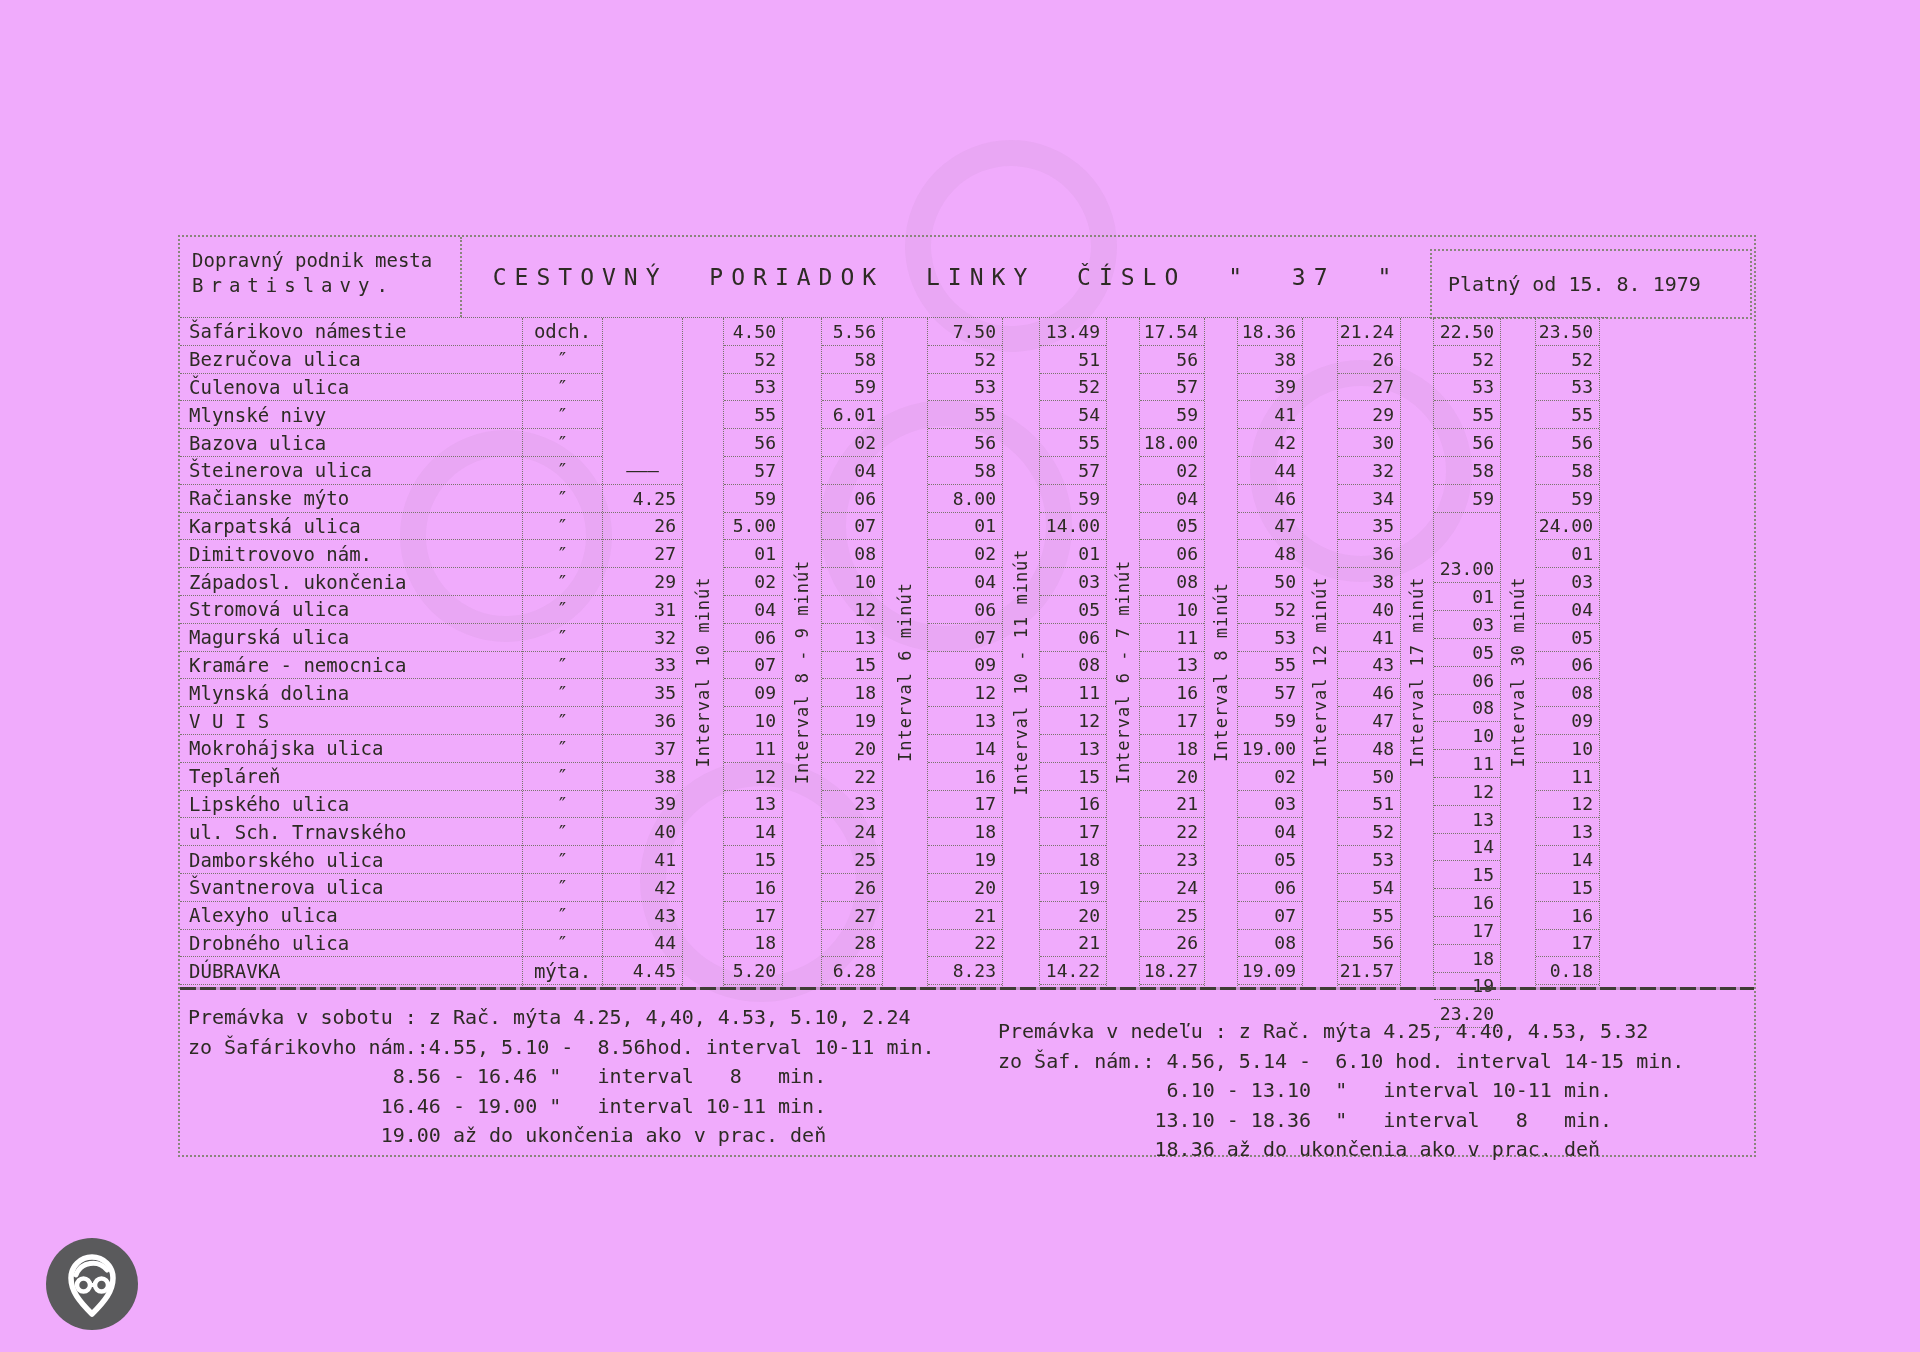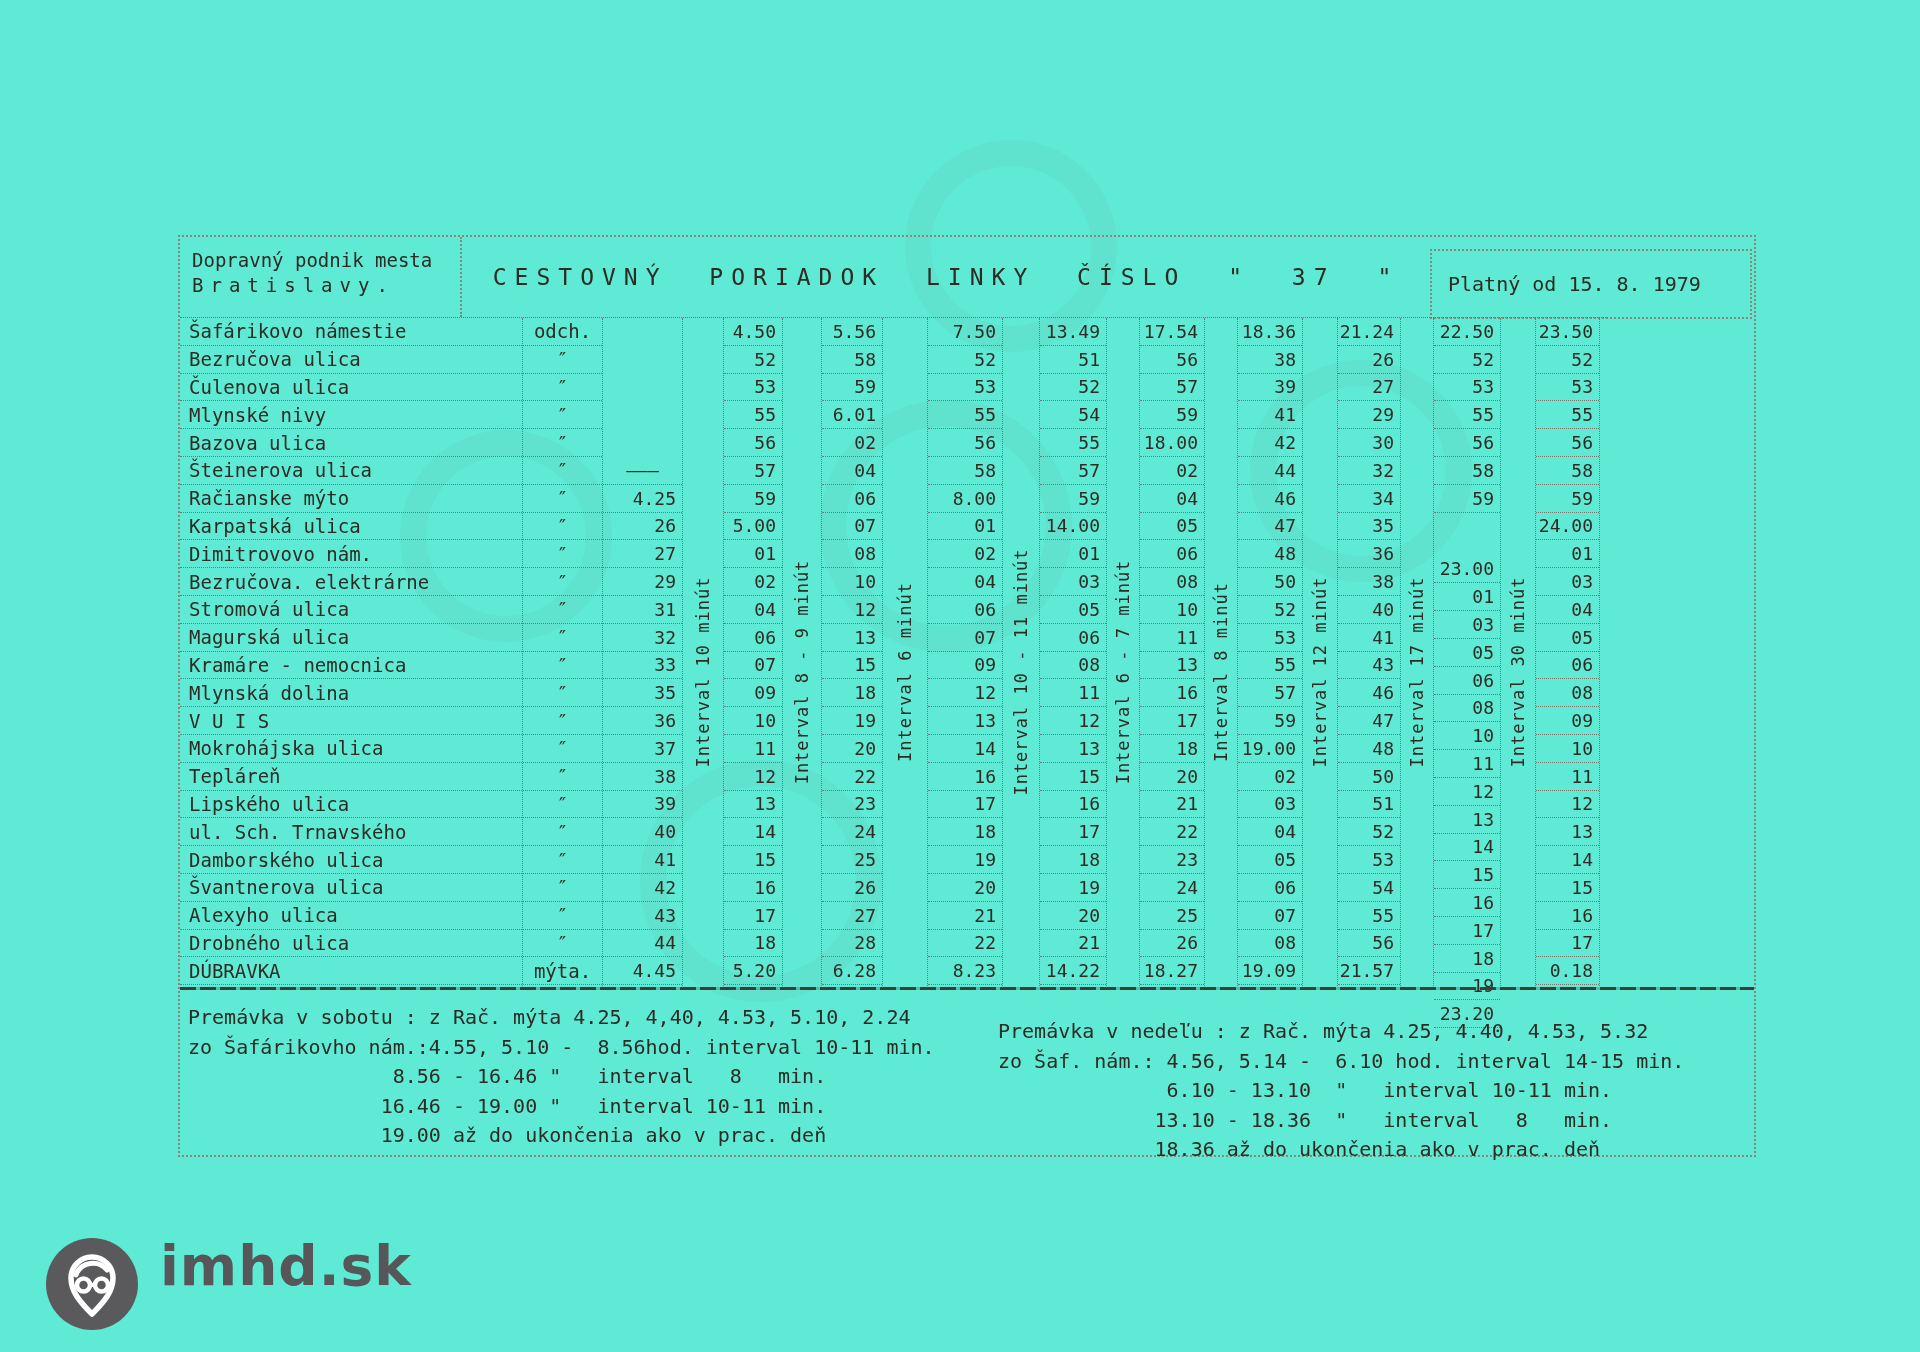--- a/index.html
+++ b/index.html
@@ -1,17 +1,17 @@
 <!DOCTYPE html>
 <html><head>
 <meta charset="utf-8">
 <style>
   html,body{margin:0;padding:0;}
   body{background:#ffffff;}
-  .sheet{position:relative;width:1920px;height:1352px;background:#5eead4;overflow:hidden;
+  .sheet{position:relative;width:1920px;height:1352px;background:#f0abfc;overflow:hidden;
          font-family:"DejaVu Sans Mono",monospace;color:#2d2b24;}
   
   .wm{position:absolute;border:26px solid rgba(110,105,95,.05);border-radius:50%;}
   
   .doc{position:absolute;left:178px;top:235px;width:1578px;height:922px;
        border:2px dotted #8a867c;box-sizing:border-box;}
   .company{position:absolute;left:0;top:0;width:282px;height:80px;border-right:2px dotted #8a867c;
            box-sizing:border-box;padding:11px 0 0 12px;font-size:19px;line-height:25px;}
   .company .l2{letter-spacing:7px;}
   .titlebox{position:absolute;left:282px;top:0;width:968px;height:80px;display:flex;align-items:center;
@@ -72,21 +72,21 @@
         <div class="colv" style="left: 0px; width: 342px;">
           <div class="cell station" style="height: 27.8px;">Šafárikovo námestie</div>
           <div class="cell station" style="height: 27.8px;">Bezručova ulica</div>
           <div class="cell station" style="height: 27.8px;">Čulenova ulica</div>
           <div class="cell station" style="height: 27.8px;">Mlynské nivy</div>
           <div class="cell station" style="height: 27.8px;">Bazova ulica</div>
           <div class="cell station" style="height: 27.8px;">Šteinerova ulica</div>
           <div class="cell station" style="height: 27.8px;">Račianske mýto</div>
           <div class="cell station" style="height: 27.8px;">Karpatská ulica</div>
           <div class="cell station" style="height: 27.8px;">Dimitrovovo nám.</div>
-          <div class="cell station" style="height: 27.8px;">Bezručova. elektrárne</div>
+          <div class="cell station" style="height: 27.8px;">Západosl. ukončenia</div>
           <div class="cell station" style="height: 27.8px;">Stromová ulica</div>
           <div class="cell station" style="height: 27.8px;">Magurská ulica</div>
           <div class="cell station" style="height: 27.8px;">Kramáre - nemocnica</div>
           <div class="cell station" style="height: 27.8px;">Mlynská dolina</div>
           <div class="cell station" style="height: 27.8px;">V U I S</div>
           <div class="cell station" style="height: 27.8px;">Mokrohájska ulica</div>
           <div class="cell station" style="height: 27.8px;">Tepláreň</div>
           <div class="cell station" style="height: 27.8px;">Lipského ulica</div>
           <div class="cell station" style="height: 27.8px;">ul. Sch. Trnavského</div>
           <div class="cell station" style="height: 27.8px;">Damborského ulica</div>
@@ -433,16 +433,15 @@
 
   <div class="brand">
     <svg width="92" height="92" viewBox="0 0 92 92">
       <circle cx="46" cy="46" r="46" fill="#5a5a5c"></circle>
       <path d="M46 76 C33 63 25 53 25 40 a21 21 0 0 1 42 0 C67 53 59 63 46 76 Z" fill="none" stroke="#ffffff" stroke-width="5.5" stroke-linejoin="round"></path>
       <path d="M30 37 a18 18 0 0 1 31 -5" fill="none" stroke="#ffffff" stroke-width="5" stroke-linecap="round"></path>
       <circle cx="37.5" cy="47" r="6.5" fill="none" stroke="#ffffff" stroke-width="4.5"></circle>
       <circle cx="55.5" cy="47" r="6.5" fill="none" stroke="#ffffff" stroke-width="4.5"></circle>
       <path d="M43 47 h6" stroke="#ffffff" stroke-width="4"></path>
     </svg>
-    <div class="brand-text">imhd.sk</div>
   </div>
 
 </div>
 
 </body></html>

